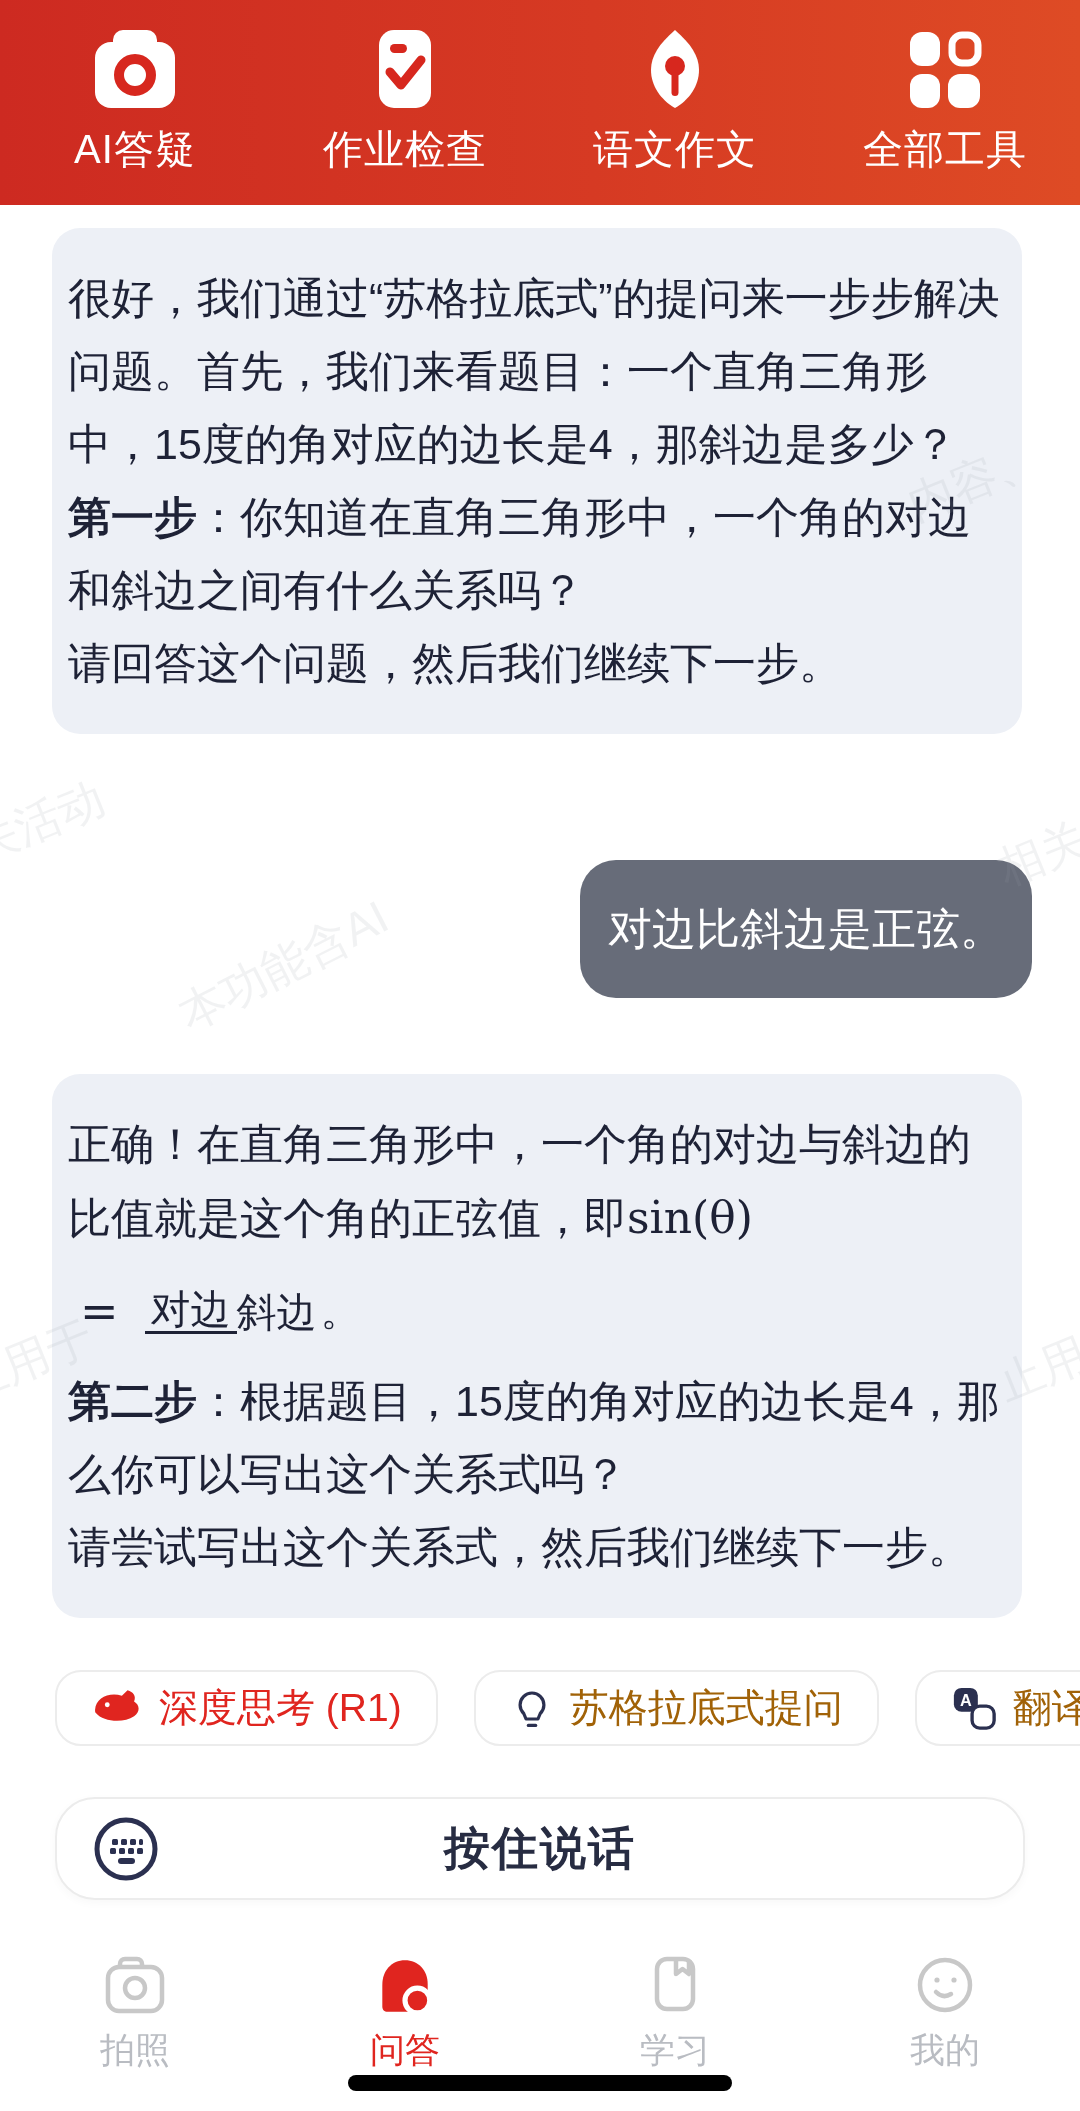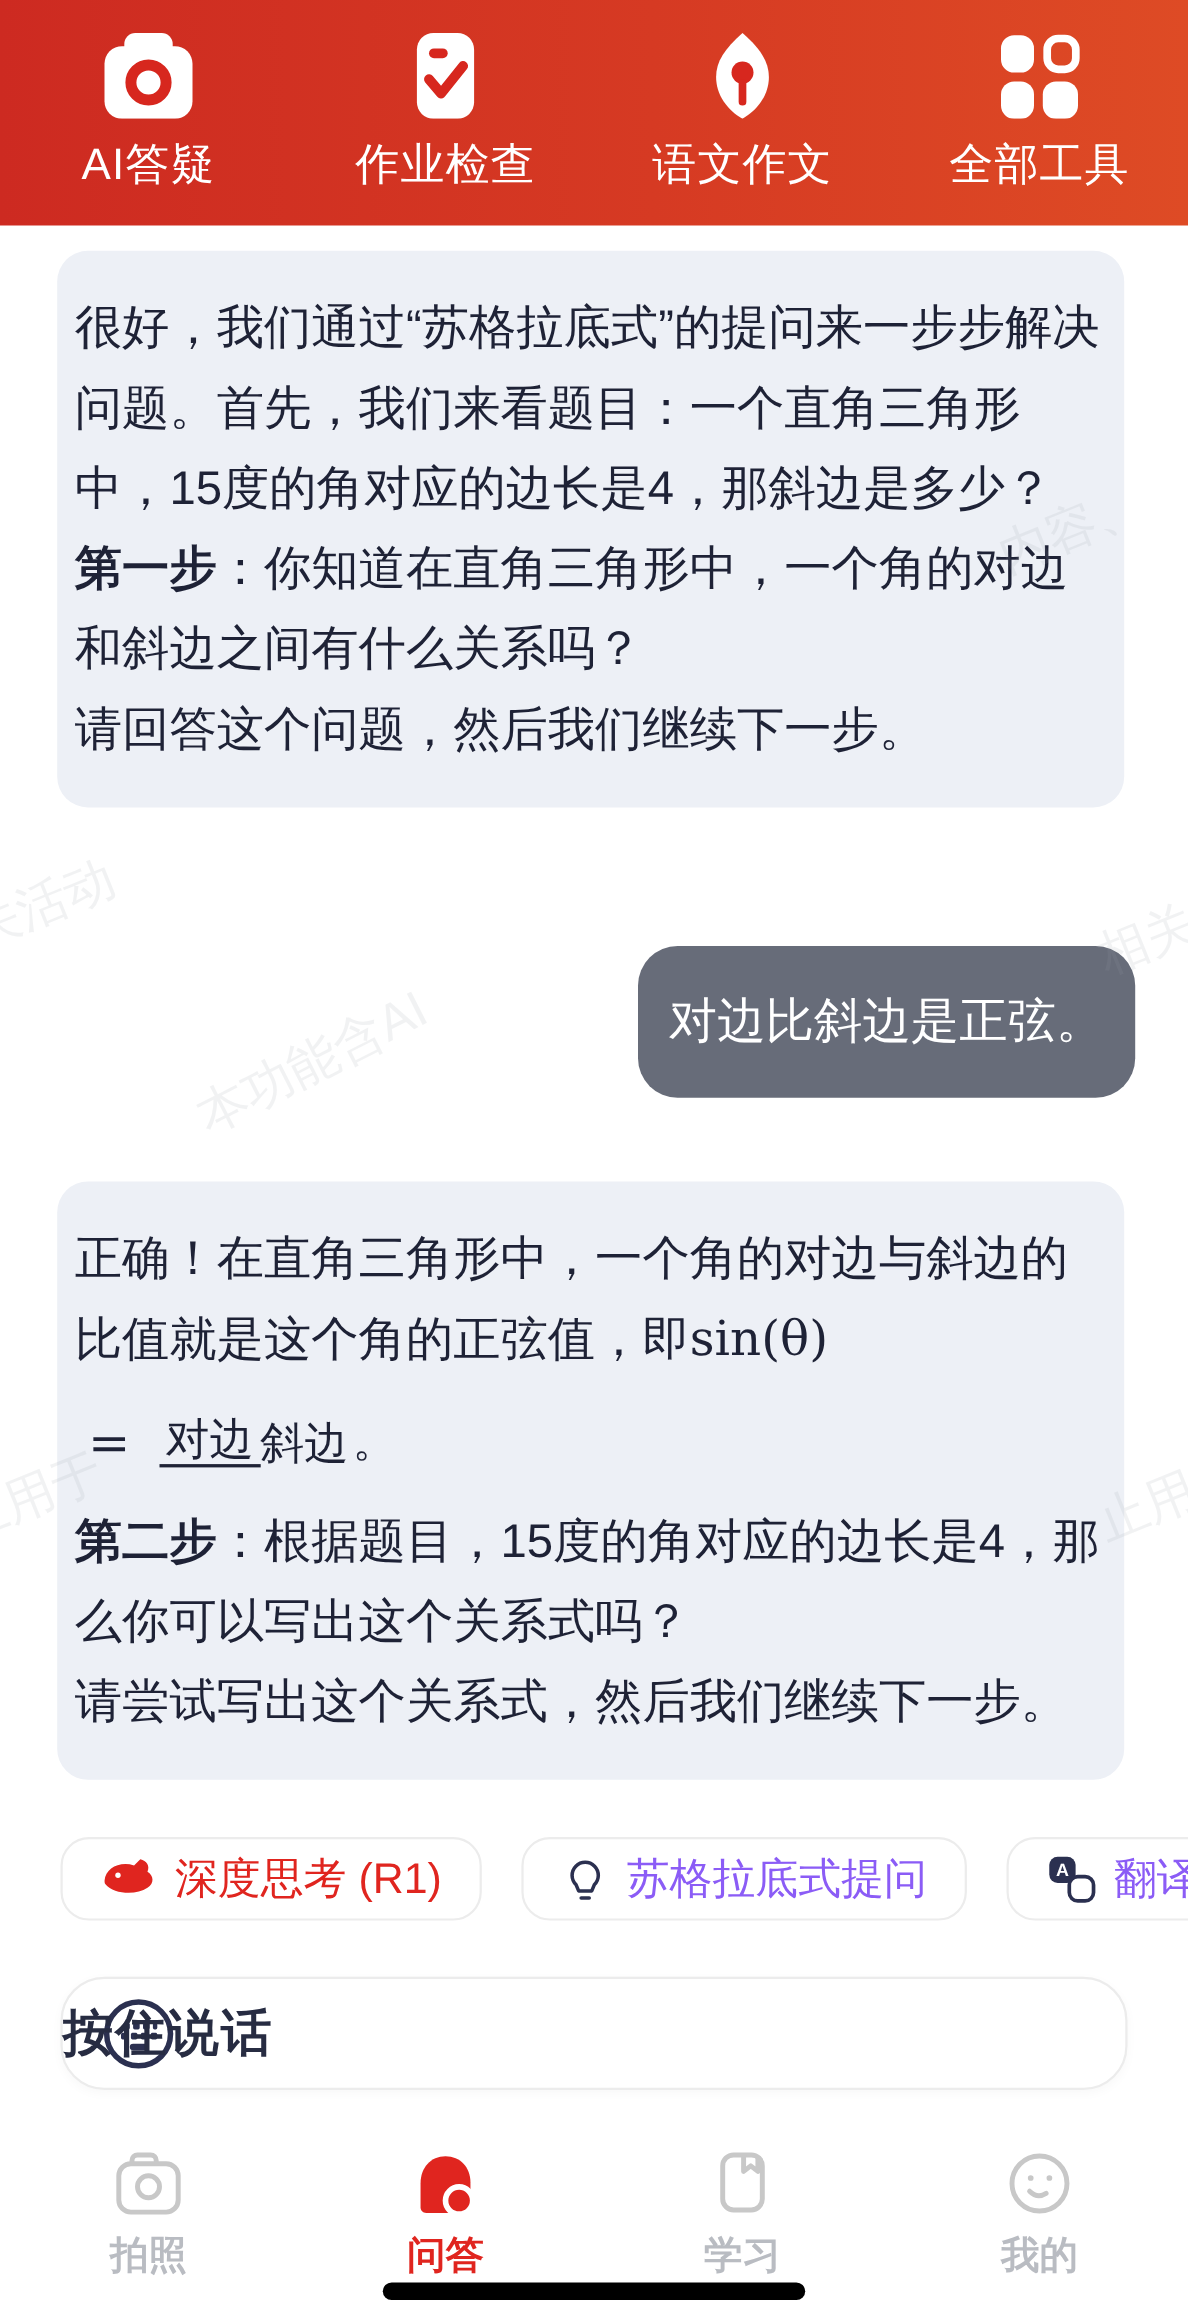--- a/index.html
+++ b/index.html
@@ -45,44 +45,44 @@
   
   .toolbar{
     position:absolute;top:1670px;left:0;width:1080px;height:80px;
     padding-left:55px;box-sizing:border-box;
     display:flex;gap:36px;white-space:nowrap;overflow:hidden;
   }
   .chip{
     flex:0 0 auto;height:76px;border-radius:26px;
     background:#ffffff;border:2px solid #ececec;
     display:flex;align-items:center;gap:16px;
-    padding:0 34px;font-size:39px;color:#8b5cf6;cursor:pointer;box-sizing:border-box;
+    padding:0 34px;font-size:39px;color:#a16207;cursor:pointer;box-sizing:border-box;
   }
   .chip .cicon{display:flex;align-items:center;}
   .chip-red{color:#e0251f;}
   
   .voice-btn{
     position:absolute;top:1797px;left:55px;width:970px;height:103px;
     background:#ffffff;border:2px solid #ececec;border-radius:40px;
     box-shadow:0 3px 10px rgba(0,0,0,0.03);
     display:flex;align-items:center;box-sizing:border-box;cursor:pointer;
   }
   .voice-kbd{margin-left:36px;display:flex;align-items:center;}
   .voice-label{
-    position:absolute;left:0;right:0;
+    position:absolute;left:0;right:0;text-align:center;
     font-size:46px;font-weight:bold;color:#272c42;letter-spacing:2px;
   }
   
   .tabbar{
     position:absolute;top:1945px;left:0;width:1080px;height:130px;
     display:flex;
   }
   .tab{width:270px;display:flex;flex-direction:column;align-items:center;cursor:pointer;}
   .tab-icon{margin-top:8px;height:64px;display:flex;align-items:center;justify-content:center;}
-  .tab-label{margin-top:10px;font-size:35px;color:#b9bcc2;font-weight:bold;}
+  .tab-label{margin-top:10px;font-size:35px;color:#b9bcc2;}
   .tab.active .tab-label{color:#e0251f;}
   .home-indicator{
     position:absolute;top:2075px;left:348px;width:384px;height:16px;
     background:#000;border-radius:9px;cursor:grab;
   }
   
   .wm{
     position:absolute;font-size:46px;color:#9aa0a8;opacity:0.13;
     transform:rotate(-22deg);white-space:nowrap;pointer-events:none;
   }

